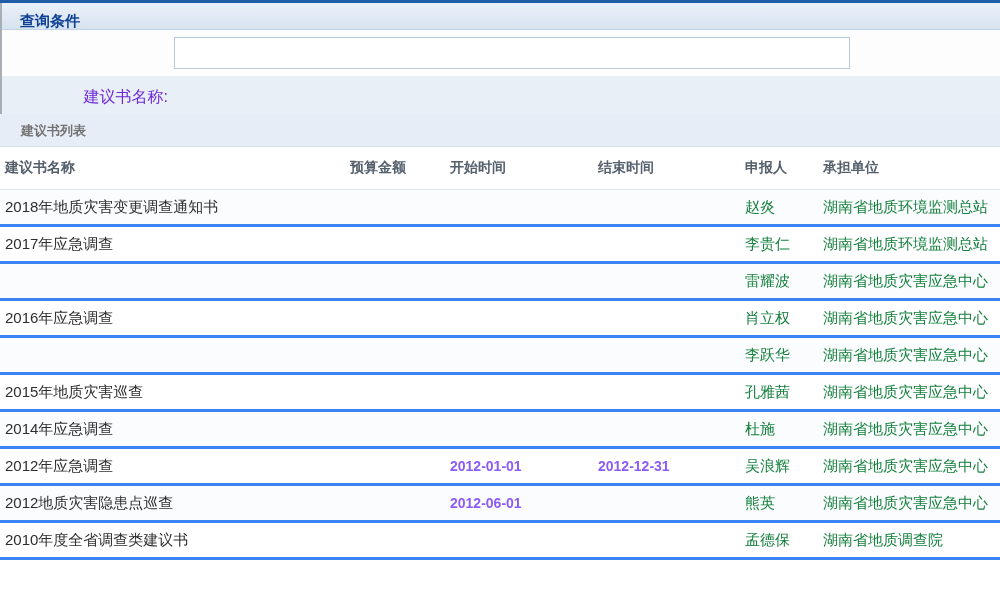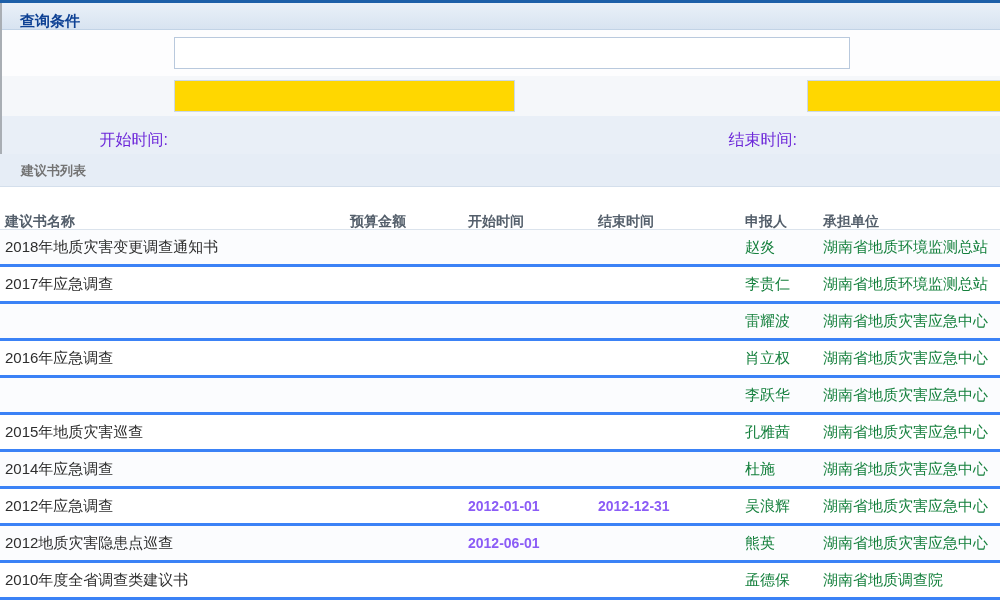--- a/index.html
+++ b/index.html
@@ -79,31 +79,30 @@
     position: relative;
     height: 43px;
     background: #ffffff;
     border-bottom: 1px solid #dbe3ec;
   }
   .table-header-row .cell {
     font-weight: bold;
     color: #50holdings;
     color: #545f6b;
     font-size: 14px;
-    margin-top: 14px;
   }
   .cell {
     position: absolute;
     top: 50%;
     transform: translateY(-50%);
     white-space: nowrap;
   }
   .col-name      { left: 5px; }
   .col-budget    { left: 350px; }
-  .col-start     { left: 468px; }
+  .col-start     { left: 450px; }
   .col-end       { left: 598px; }
   .col-applicant { left: 745px; }
   .col-unit      { left: 823px; }
 
   .table-row {
     position: relative;
     height: 37px;
     background: #ffffff;
     border-bottom: 3px solid #3b82f6;
     cursor: pointer;
@@ -120,26 +119,20 @@
 
 <div class="top-border"></div>
 
 <div class="query-section">
   <div class="section-header">查询条件</div>
   <div class="query-body">
     <div class="form-row row-name">
       <div class="field-label lbl-name">建议书名称:</div>
       <input class="text-input inp-name" type="text" value="" style="">
     </div>
-    <div class="form-row row-times">
-      <div class="field-label lbl-start">开始时间:</div>
-      <input class="date-input inp-start" type="text" value="" style="">
-      <div class="field-label lbl-end">结束时间:</div>
-      <input class="date-input inp-end" type="text" value="" style="">
-    </div>
     <div class="query-footer"></div>
   </div>
 </div>
 
 <div class="list-section">
   <div class="list-header">建议书列表</div>
 
   <div class="table-header-row">
     <span class="cell col-name">建议书名称</span>
     <span class="cell col-budget">预算金额</span>

